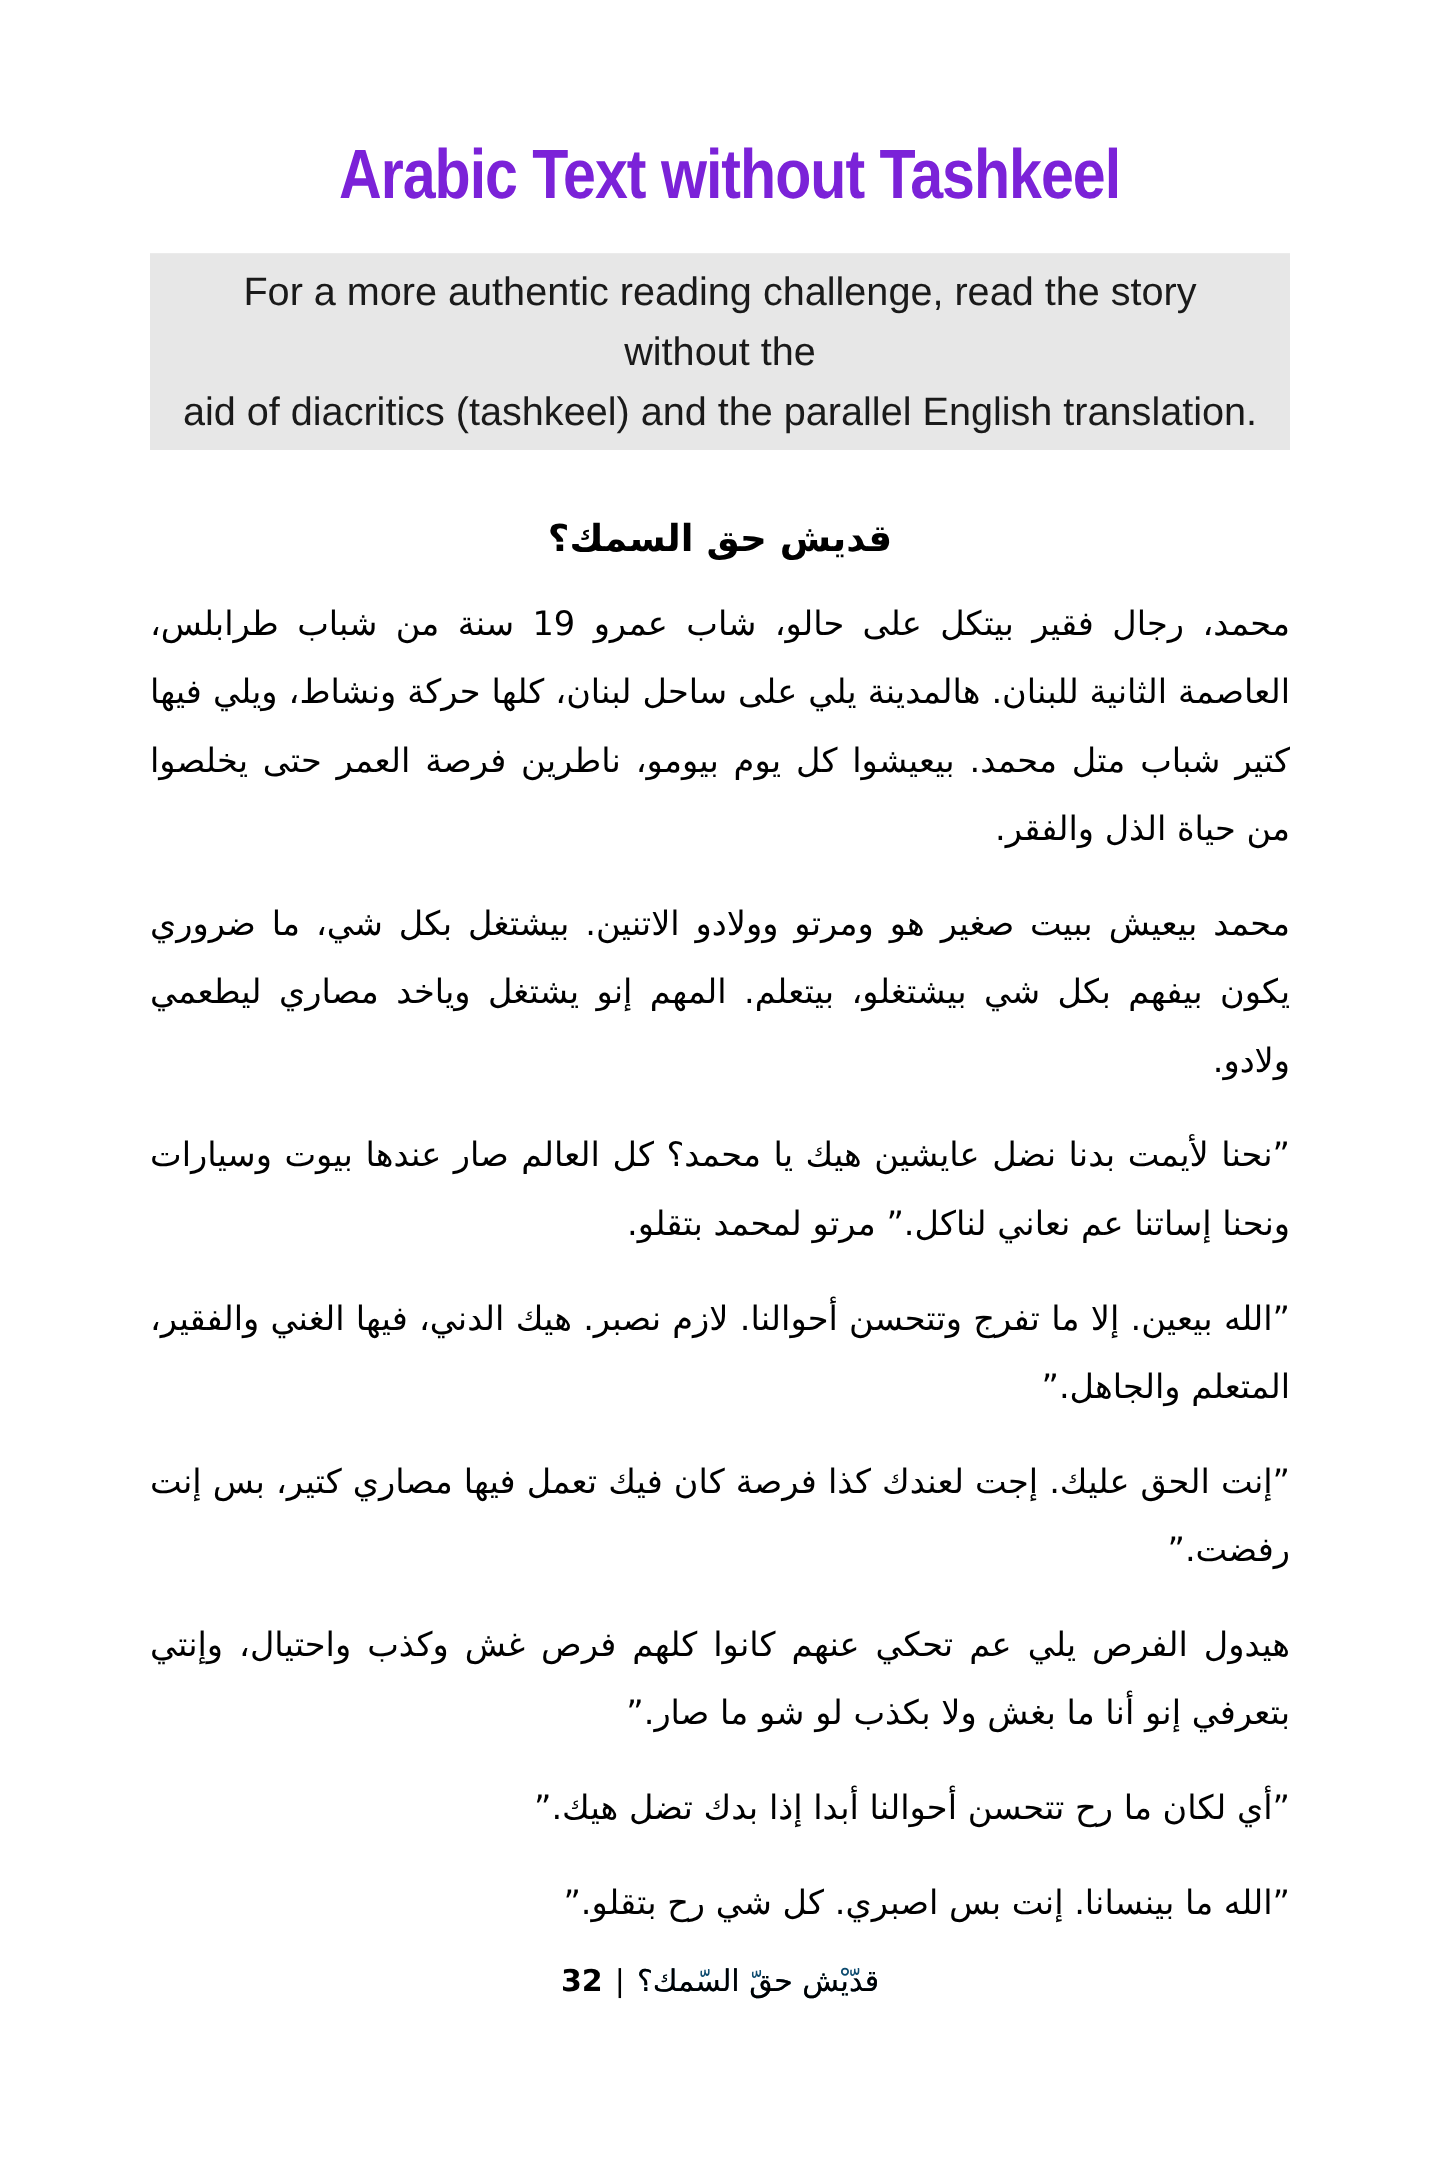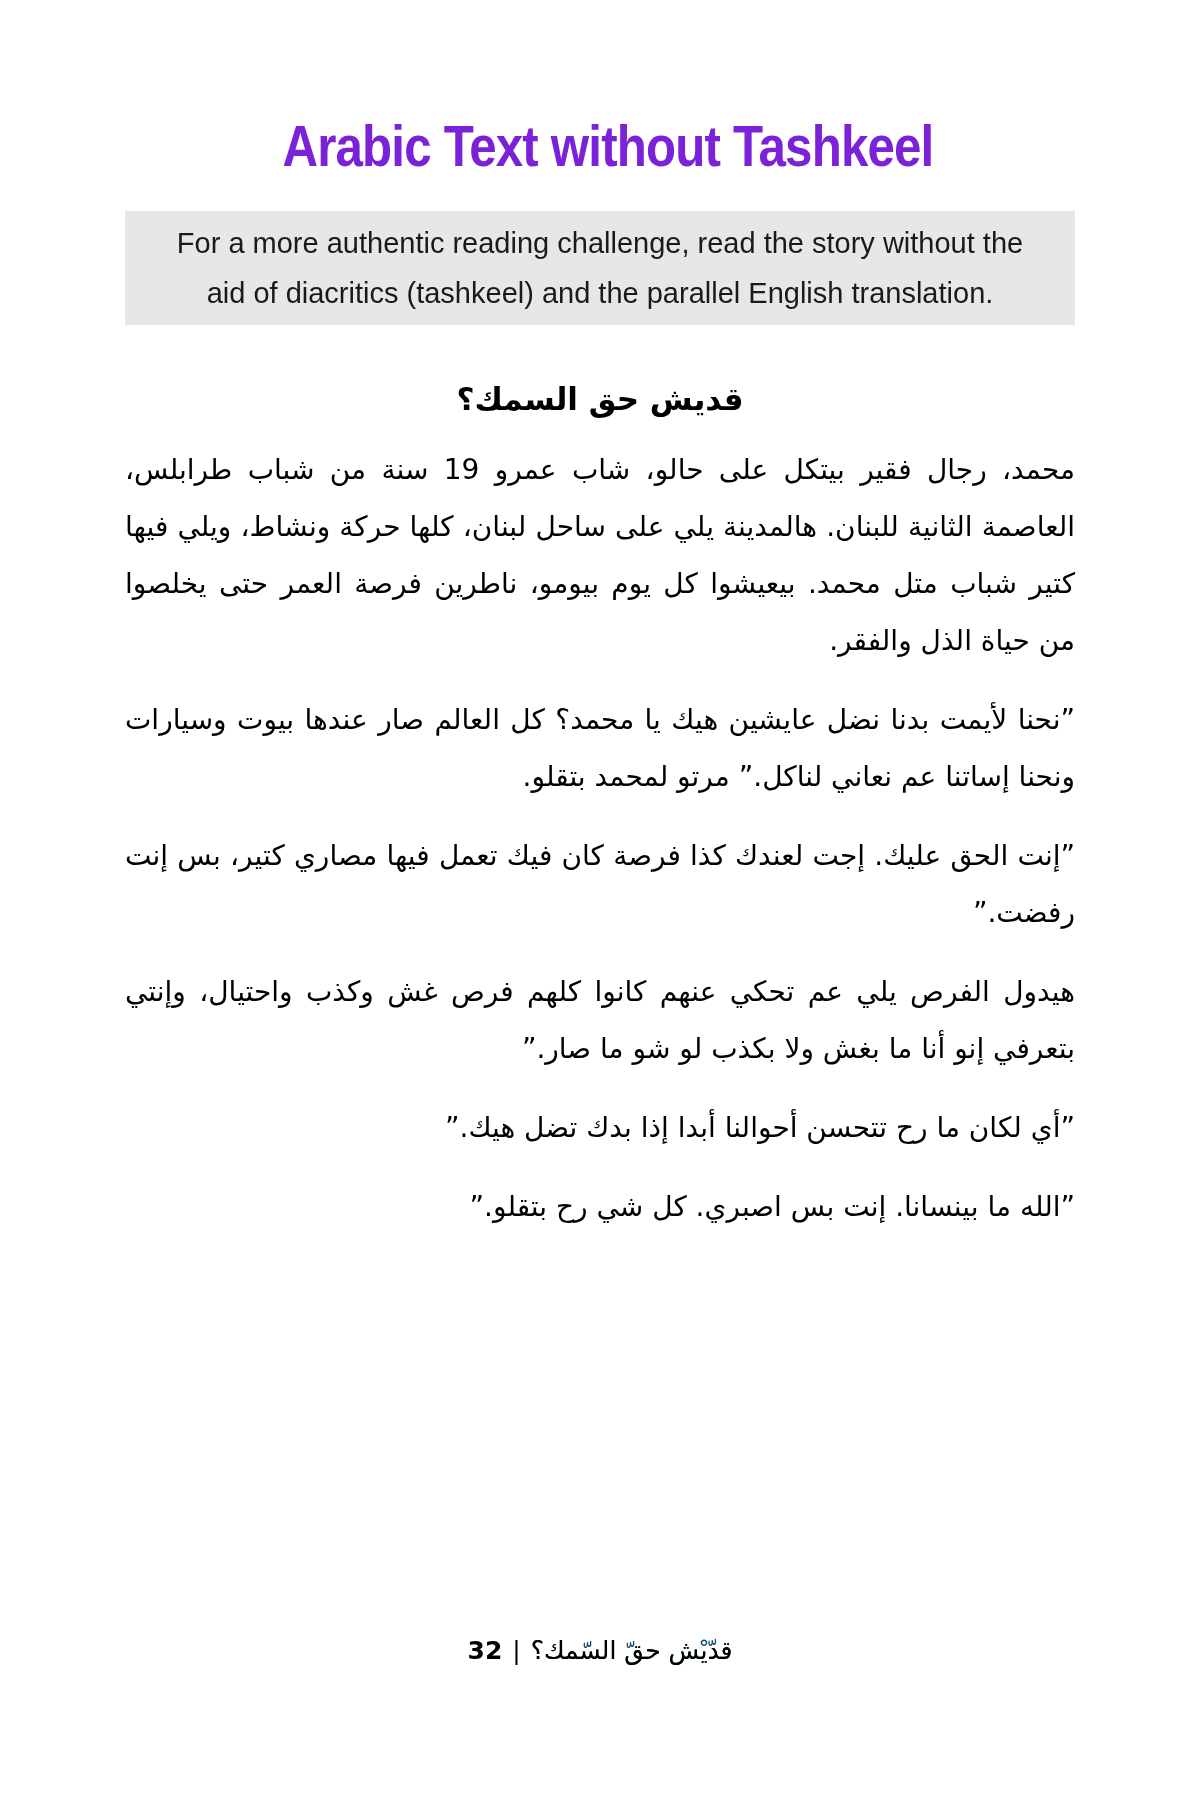--- a/index.html
+++ b/index.html
@@ -30,21 +30,21 @@
     white-space: nowrap;
     margin: 0;
   }
   .subtitle-box {
     margin: 32px auto 0 auto;
     width: 950px;
     box-sizing: border-box;
     background: #e7e7e7;
     padding: 7px 24px;
     text-align: center;
-    font-size: 29px;
+    font-size: 33px;
     line-height: 50px;
     color: #1a1a1a;
   }
   .story-heading {
     margin: 56px 0 0 0;
     text-align: center;
     direction: rtl;
     font-family: "DejaVu Sans", sans-serif;
     font-weight: 700;
     font-size: 31px;
@@ -99,21 +99,23 @@
 
   <div class="subtitle-box" style="background: rgb(231, 231, 231);">
     <div>For a more authentic reading challenge, read the story without the</div>
     <div>aid of diacritics (tashkeel) and the parallel English translation.</div>
   </div>
 
   <h2 class="story-heading" lang="ar" dir="rtl">قديش حق السمك؟</h2>
 
   <div class="story-body" lang="ar" dir="rtl">
     <p>محمد، رجال فقير بيتكل على حالو، شاب عمرو 19 سنة من شباب طرابلس، العاصمة الثانية للبنان. هالمدينة يلي على ساحل لبنان، كلها حركة ونشاط، ويلي فيها كتير شباب متل محمد. بيعيشوا كل يوم بيومو، ناطرين فرصة العمر حتى يخلصوا من حياة الذل والفقر.</p>
+    <p>محمد بيعيش ببيت صغير هو ومرتو وولادو الاتنين. بيشتغل بكل شي، ما ضروري يكون بيفهم بكل شي بيشتغلو، بيتعلم. المهم إنو يشتغل وياخد مصاري ليطعمي ولادو.</p>
     <p>”نحنا لأيمت بدنا نضل عايشين هيك يا محمد؟ كل العالم صار عندها بيوت وسيارات ونحنا إساتنا عم نعاني لناكل.” مرتو لمحمد بتقلو.</p>
+    <p>”الله بيعين. إلا ما تفرج وتتحسن أحوالنا. لازم نصبر. هيك الدني، فيها الغني والفقير، المتعلم والجاهل.”</p>
     <p>”إنت الحق عليك. إجت لعندك كذا فرصة كان فيك تعمل فيها مصاري كتير، بس إنت رفضت.”</p>
     <p>هيدول الفرص يلي عم تحكي عنهم كانوا كلهم فرص غش وكذب واحتيال، وإنتي بتعرفي إنو أنا ما بغش ولا بكذب لو شو ما صار.”</p>
     <p>”أي لكان ما رح تتحسن أحوالنا أبدا إذا بدك تضل هيك.”</p>
     <p>”الله ما بينسانا. إنت بس اصبري. كل شي رح بتقلو.”</p>
   </div>
 
   <div class="page-footer" lang="ar" dir="rtl">
     <span class="footer-title-stack">
       <span class="marks-layer" style="color: #0c4a6e;">قدّيْش حقّ السّمك؟</span>
       <span class="base-layer">قديش حق السمك؟</span>

